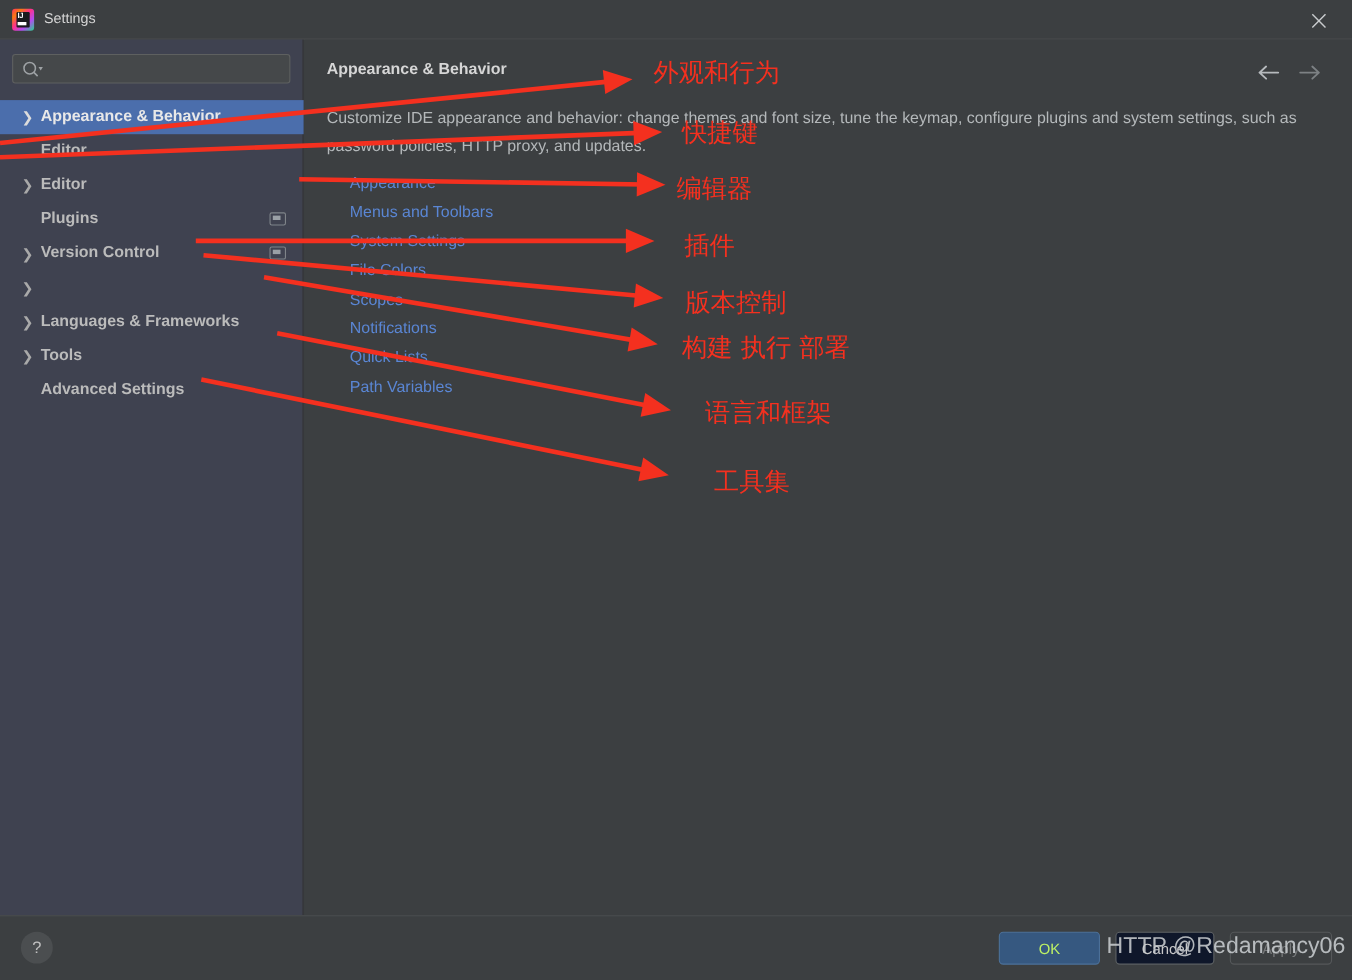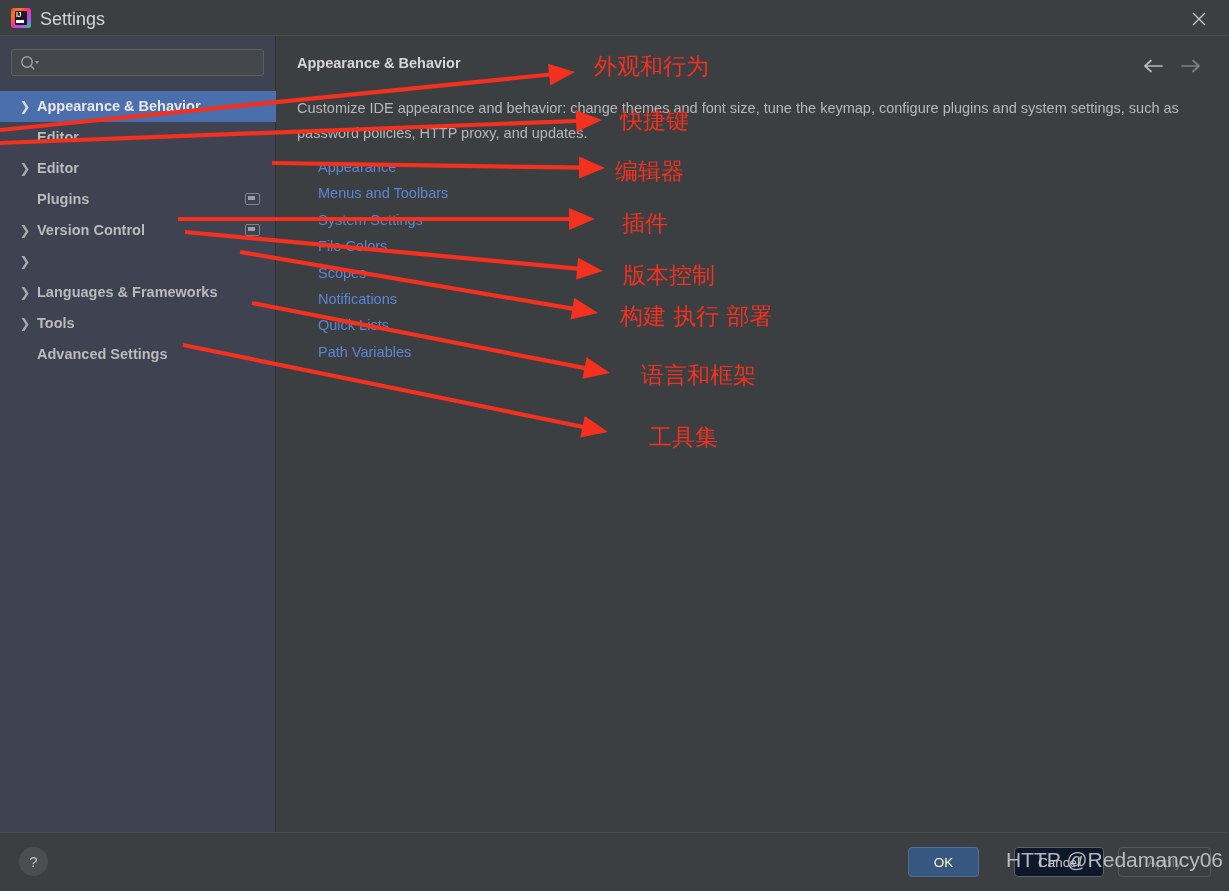--- a/index.html
+++ b/index.html
@@ -65,21 +65,21 @@
   .ij-logo .ij-bar {
     position: absolute;
     left: 5px; top: 12px;
     width: 8px; height: 3px;
     background: #ffffff;
     z-index: 2;
   }
   .titlebar-text {
     position: absolute;
     left: 40px; top: 9px;
-    font-size: 18px;
+    font-size: 13px;
     color: #d4d4d4;
   }
   .win-close {
     position: absolute;
     right: 10px; top: 4px;
     width: 40px; height: 28px;
     cursor: default;
   }
   .win-close svg { position: absolute; left: 13px; top: 8px; }
 
@@ -225,24 +225,24 @@
     height: 30px;
     border-radius: 4px;
     font-size: 13.5px;
     color: #c9c9c9;
     text-align: center;
     line-height: 30px;
     box-sizing: border-box;
     cursor: default;
   }
   .btn-ok {
-    left: 908px; width: 71px;
+    left: 908px; width: 92px;
     background: #365880;
     border: 1px solid #4c7098;
-    color: #fef9c3;
+    color: #bef264;
   }
   .btn-cancel {
     left: 1014px; width: 90px;
     background: #0f172a;
     border: 1px solid #5e6264;
   }
   .btn-apply {
     left: 1118px; width: 93px;
     background: #43464800;
     border: 1px solid #55585a;

